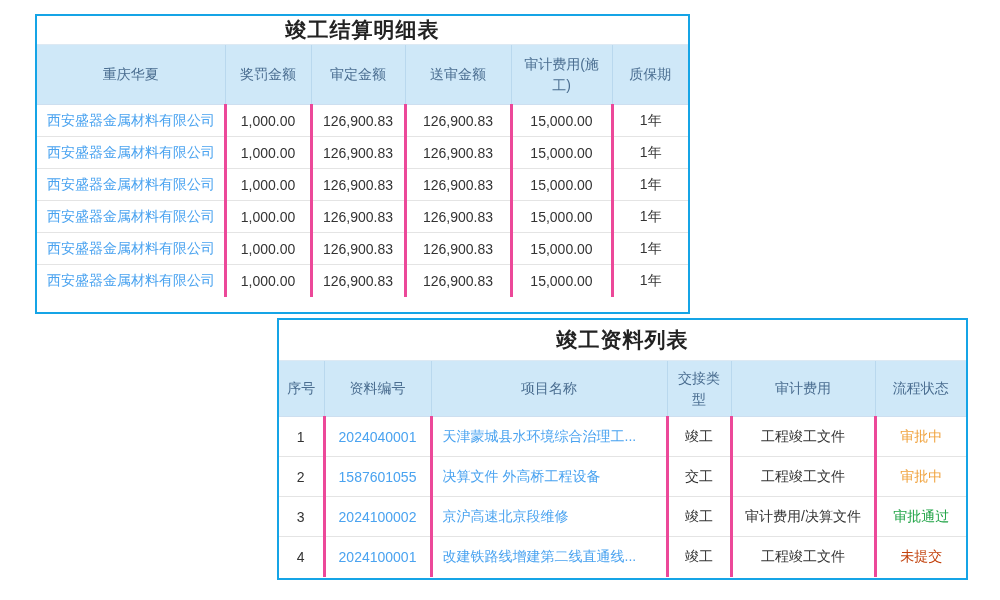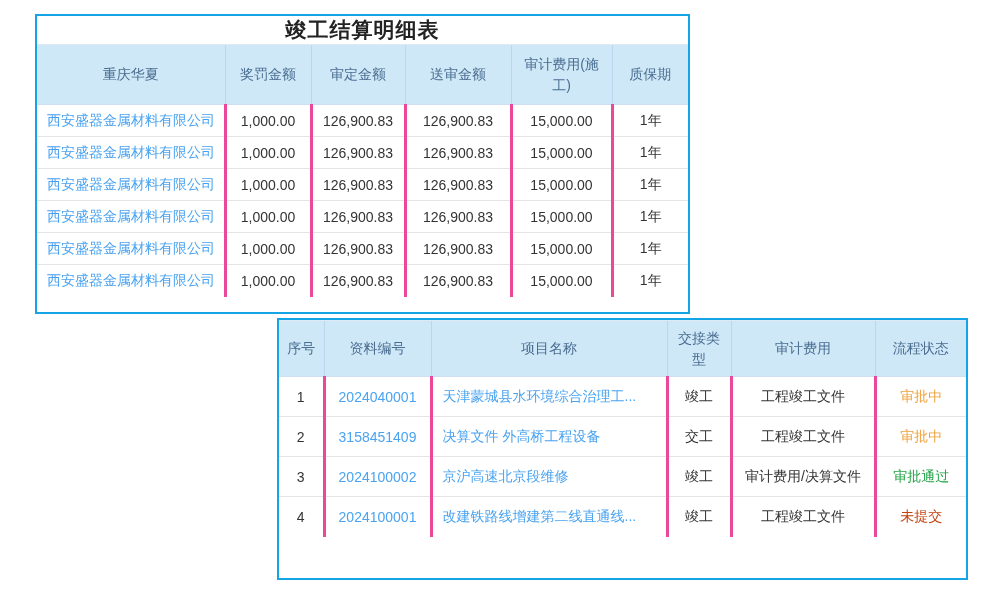--- a/index.html
+++ b/index.html
@@ -148,20 +148,21 @@
           <td>126,900.83</td>
           <td>126,900.83</td>
           <td>15,000.00</td>
           <td>1年</td>
         </tr>
       </tbody>
     </table>
   </div>
 
   <div class="panel materials">
+    <div class="panel-title">竣工资料列表</div>
     <table>
       <colgroup>
         <col style="width:45px">
           <col style="width:107px">
           <col style="width:236px">
         <col style="width:64px">
           <col style="width:144px">
           <col style="width:91px">
       </colgroup>
       <thead>
@@ -178,21 +179,21 @@
         <tr>
           <td>1</td>
           <td><span class="link">2024040001</span></td>
           <td class="cell-left"><span class="link">天津蒙城县水环境综合治理工...</span></td>
           <td>竣工</td>
           <td>工程竣工文件</td>
           <td style="color: rgb(240, 162, 60);">审批中</td>
         </tr>
         <tr>
           <td>2</td>
-          <td><span class="link">3158451409</span></td>
+          <td><span class="link">1587601055</span></td>
           <td class="cell-left"><span class="link">决算文件 外高桥工程设备</span></td>
           <td>交工</td>
           <td>工程竣工文件</td>
           <td style="color: rgb(240, 162, 60);">审批中</td>
         </tr>
         <tr>
           <td>3</td>
           <td><span class="link">2024100002</span></td>
           <td class="cell-left"><span class="link">京沪高速北京段维修</span></td>
           <td>竣工</td>

